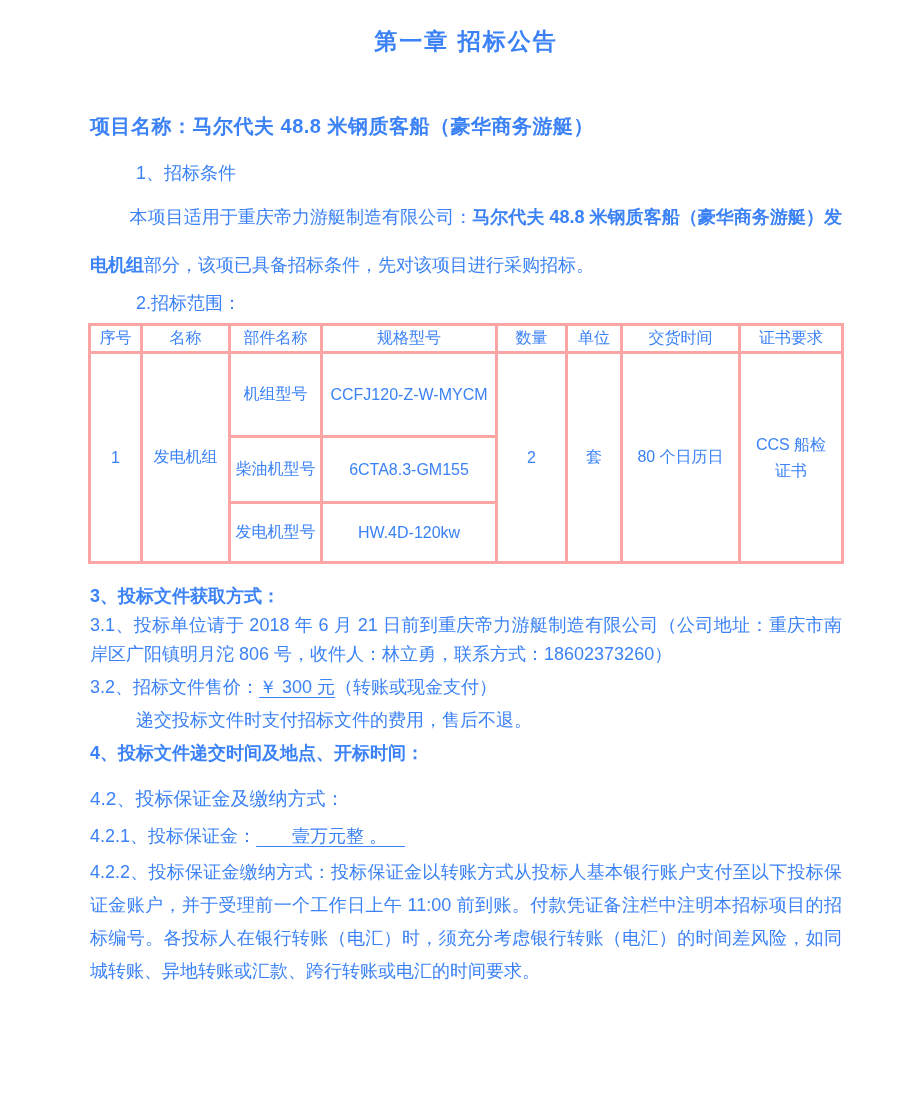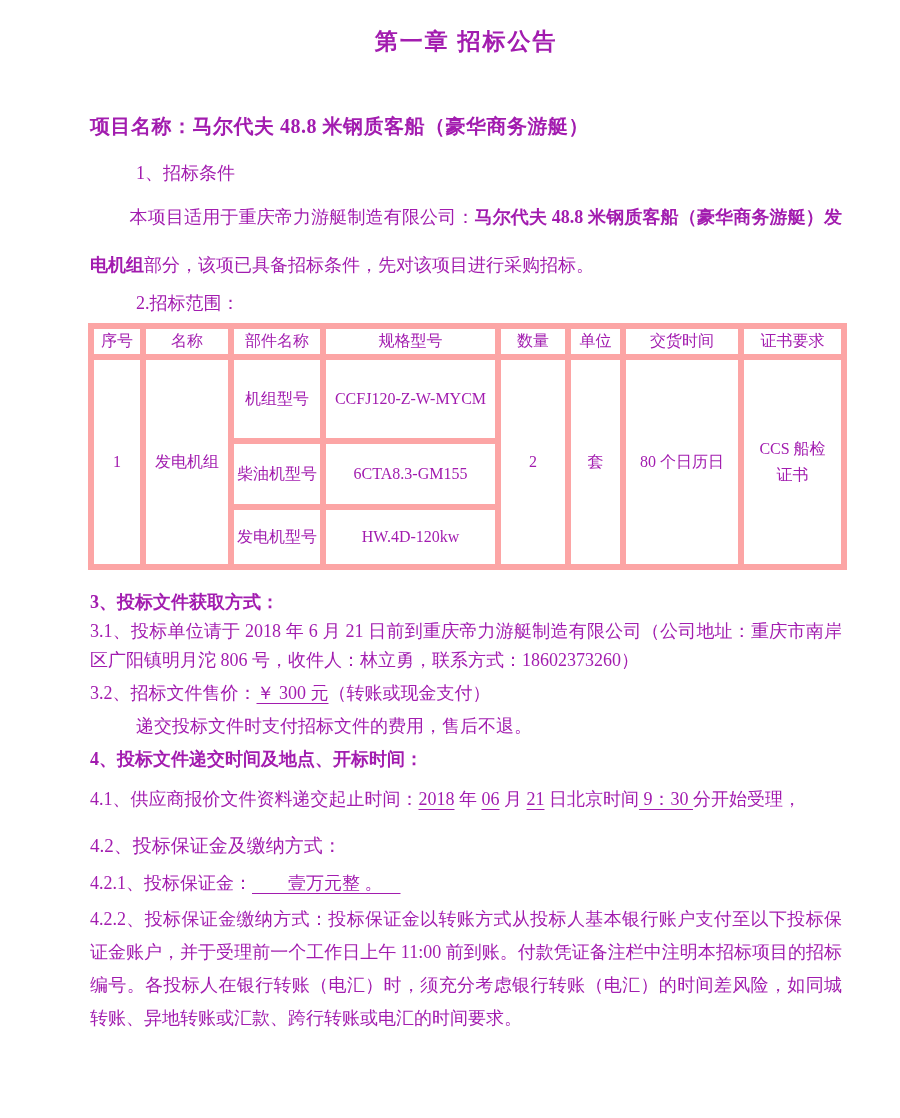--- a/index.html
+++ b/index.html
@@ -1,39 +1,39 @@
 <!DOCTYPE html>
 <html><head>
 <meta charset="utf-8">
 <style>
   html,body { margin:0; padding:0; background:#ffffff; }
   .page {
     position:relative; width:900px; height:1118px; background:#ffffff;
-    overflow:hidden; color:#a21caf;
-    font-family:Liberation Serif, serif;
+    overflow:hidden; color:#3b82f6;
+    font-family:Liberation Sans, sans-serif;
   }
   .inner { padding:26px 58px 0 90px; }
 
   .chapter { text-align:center; font-size:23px; font-weight:600; letter-spacing:2px; margin:0 0 56px 0; }
   .project { font-size:20px; font-weight:bold; margin:0 0 21px 0; letter-spacing:0.5px; }
   .bidno   { font-size:18px; margin:0 0 22px 0; }
 
   .s-head  { font-size:18px; margin:8px; }
   .h-indent { margin-left:46px; }
 
   .para1 { font-size:18px; line-height:48px; text-align:justify; text-indent:2.2em; margin:6px 0 0 0; }
 
   .s2-head { margin-top:2px; }
 
   table.scope {
     border-collapse:collapse; table-layout:fixed; width:753px;
     margin:4px 0 0 -2px; font-size:16px; border:2px solid #222;
   }
   table.scope th, table.scope td {
-    border:6px solid #fca5a5; text-align:center; vertical-align:middle;
+    border:3px solid #fca5a5; text-align:center; vertical-align:middle;
     padding:2px 3px; font-weight:normal; overflow:hidden;
   }
   table.scope thead tr { height:28px; }
   tr.r1 { height:84px; } tr.r2 { height:66px; } tr.r3 { height:60px; }
   td.cert { white-space:pre-line; line-height:26px; }
 
   .s3-head { margin-top:20px; font-weight:bold; font-size:18px; }
   .p31     { font-size:18px; line-height:29px; text-align:justify; margin:3px 0 0 0; }
   .p32     { font-size:18px; margin:5px 0 0 0; line-height:26px; white-space:pre-wrap; }
   .p32note { font-size:18px; margin:7px 0 0 46px; line-height:26px; }
@@ -109,19 +109,18 @@
         </tr>
       </tbody>
     </table>
 
     <div class="s3-head">3、投标文件获取方式：</div>
     <p class="p31">3.1、投标单位请于 2018 年 6 月 21 日前到重庆帝力游艇制造有限公司（公司地址：重庆市南岸区广阳镇明月沱 806 号，收件人：林立勇，联系方式：18602373260）</p>
     <div class="p32"><span>3.2、招标文件售价：</span><span class="u">￥ 300 元</span><span>（转账或现金支付）</span></div>
     <div class="p32note">递交投标文件时支付招标文件的费用，售后不退。</div>
 
     <div class="s4-head">4、投标文件递交时间及地点、开标时间：</div>
-    <div class="p41a"><span>4.1、供应商报价文件资料递交起止时间：</span><span class="u">2018</span><span> 年 </span><span class="u">06</span><span> 月 </span><span class="u">21</span><span> 日北京时间</span><span class="u"> 9：30 </span><span>分开始受理，</span></div>
     <div class="p42">4.2、投标保证金及缴纳方式：</div>
     <div class="p421"><span>4.2.1、投标保证金：</span><span class="u">　　壹万元整 。　</span></div>
     <p class="p422">4.2.2、投标保证金缴纳方式：投标保证金以转账方式从投标人基本银行账户支付至以下投标保证金账户，并于受理前一个工作日上午 11:00 前到账。付款凭证备注栏中注明本招标项目的招标编号。各投标人在银行转账（电汇）时，须充分考虑银行转账（电汇）的时间差风险，如同城转账、异地转账或汇款、跨行转账或电汇的时间要求。</p>
 
   </div>
 </div>
 
 </body></html>

